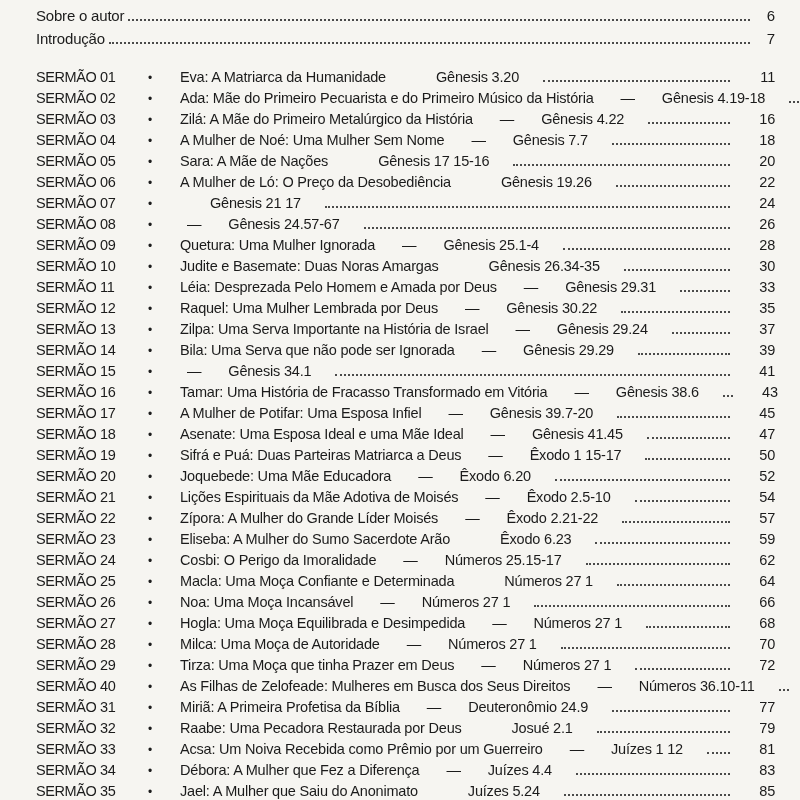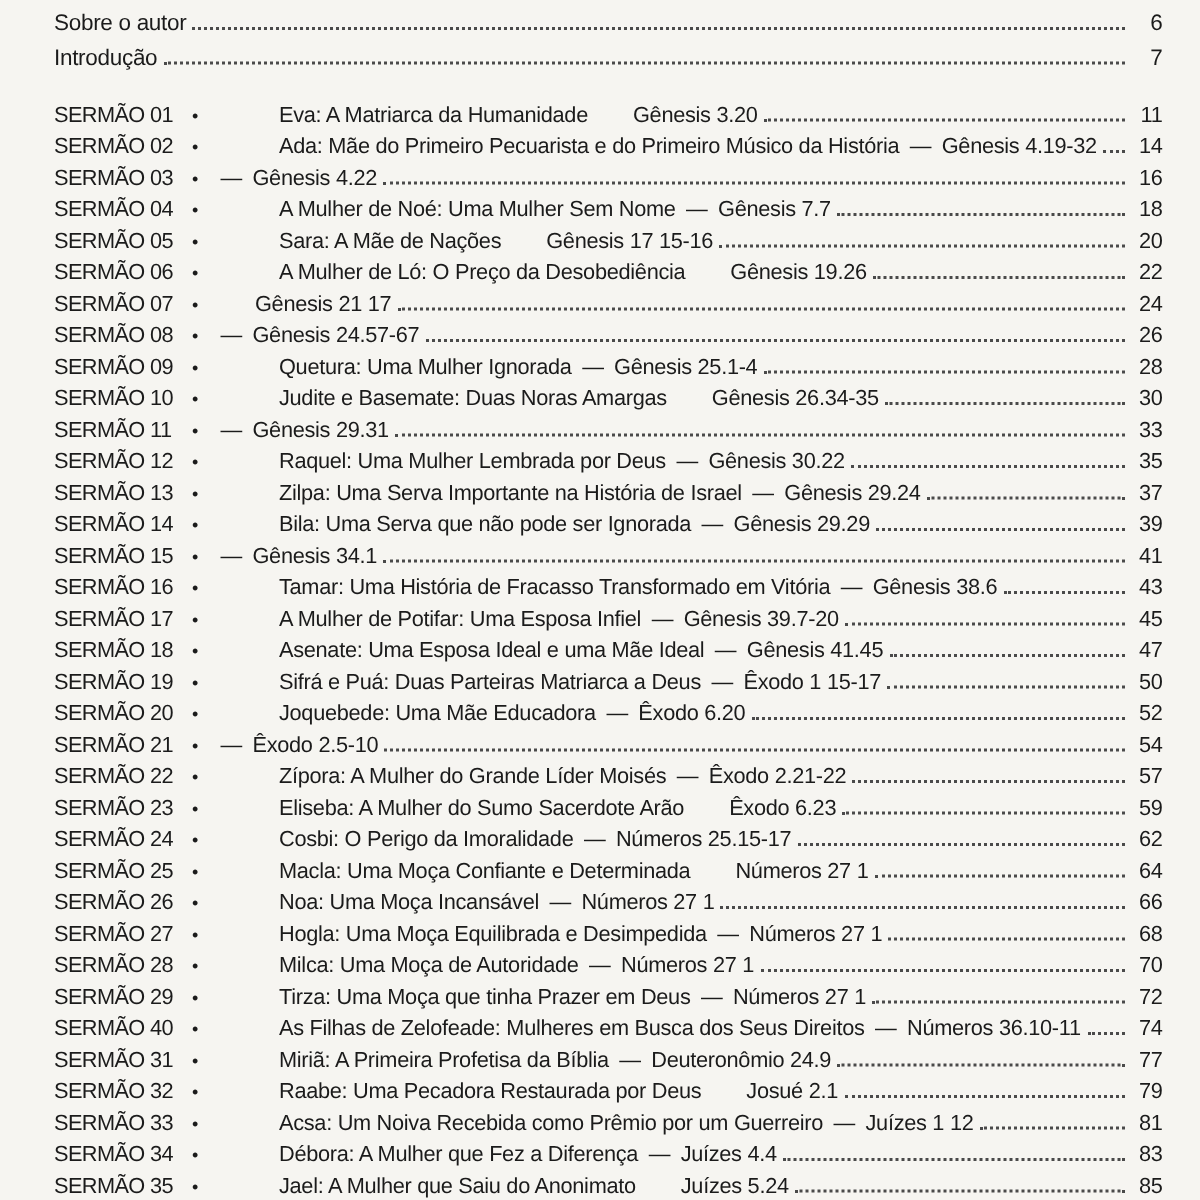--- a/index.html
+++ b/index.html
@@ -31,31 +31,32 @@
     height: 23px;
     font-size: 15px;
     justify-content: flex-end;
   }
   .front-title { flex: 0 0 auto; }
   
   .sermon-list { margin-top: 16px; }
   .sermon-row {
     height: 21px;
     font-size: 14.5px;
+    gap: 20px;
   }
   .label {
     flex: 0 0 84px;
     letter-spacing: -0.4px;
   }
   .bullet {
     flex: 0 0 20px;
     text-align: center;
     font-size: 12px;
   }
-  .title { flex: 0 0 auto; margin-left: 46px; }
+  .title { flex: 0 0 auto; }
   .sep { margin: 0 7px; }
   .scripture { flex: 0 0 auto; }
   .scripture.tabbed { margin-left: 30px; }
   .leader {
     flex: 1 1 auto;
     min-width: 10px;
     height: 10px;
     border-bottom: 2px dotted #4a4a4a;
     margin: 0 3px 0 4px;
   }
@@ -91,27 +92,28 @@
 
     <span class="scripture tabbed">Gênesis 3.20</span>
     <span class="leader"></span>
     <span class="pagenum">11</span>
   </div>
       <div class="row sermon-row">
     <span class="label">SERMÃO 02</span>
     <span class="bullet">•</span>
     <span class="title">Ada: Mãe do Primeiro Pecuarista e do Primeiro Músico da História</span>
     <span class="sep">—</span>
-    <span class="scripture">Gênesis 4.19-32</span>
+    <span class="scripture">Gênesis 4.19-18</span>
     <span class="leader"></span>
     <span class="pagenum">14</span>
   </div>
       <div class="row sermon-row">
     <span class="label">SERMÃO 03</span>
     <span class="bullet">•</span>
+    <span class="title">Zilá: A Mãe do Primeiro Metalúrgico da História</span>
     <span class="sep">—</span>
     <span class="scripture">Gênesis 4.22</span>
     <span class="leader"></span>
     <span class="pagenum">16</span>
   </div>
       <div class="row sermon-row">
     <span class="label">SERMÃO 04</span>
     <span class="bullet">•</span>
     <span class="title">A Mulher de Noé: Uma Mulher Sem Nome</span>
     <span class="sep">—</span>
@@ -167,20 +169,21 @@
     <span class="bullet">•</span>
     <span class="title">Judite e Basemate: Duas Noras Amargas</span>
 
     <span class="scripture tabbed">Gênesis 26.34-35</span>
     <span class="leader"></span>
     <span class="pagenum">30</span>
   </div>
       <div class="row sermon-row">
     <span class="label">SERMÃO 11</span>
     <span class="bullet">•</span>
+    <span class="title">Léia: Desprezada Pelo Homem e Amada por Deus</span>
     <span class="sep">—</span>
     <span class="scripture">Gênesis 29.31</span>
     <span class="leader"></span>
     <span class="pagenum">33</span>
   </div>
       <div class="row sermon-row">
     <span class="label">SERMÃO 12</span>
     <span class="bullet">•</span>
     <span class="title">Raquel: Uma Mulher Lembrada por Deus</span>
     <span class="sep">—</span>
@@ -255,20 +258,21 @@
     <span class="bullet">•</span>
     <span class="title">Joquebede: Uma Mãe Educadora</span>
     <span class="sep">—</span>
     <span class="scripture">Êxodo 6.20</span>
     <span class="leader"></span>
     <span class="pagenum">52</span>
   </div>
       <div class="row sermon-row">
     <span class="label">SERMÃO 21</span>
     <span class="bullet">•</span>
+    <span class="title">Lições Espirituais da Mãe Adotiva de Moisés</span>
     <span class="sep">—</span>
     <span class="scripture">Êxodo 2.5-10</span>
     <span class="leader"></span>
     <span class="pagenum">54</span>
   </div>
       <div class="row sermon-row">
     <span class="label">SERMÃO 22</span>
     <span class="bullet">•</span>
     <span class="title">Zípora: A Mulher do Grande Líder Moisés</span>
     <span class="sep">—</span>

